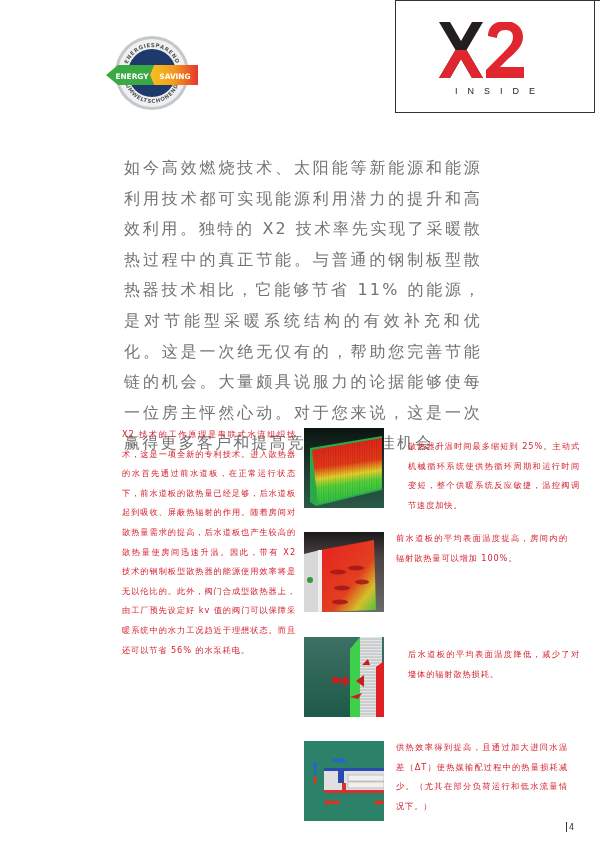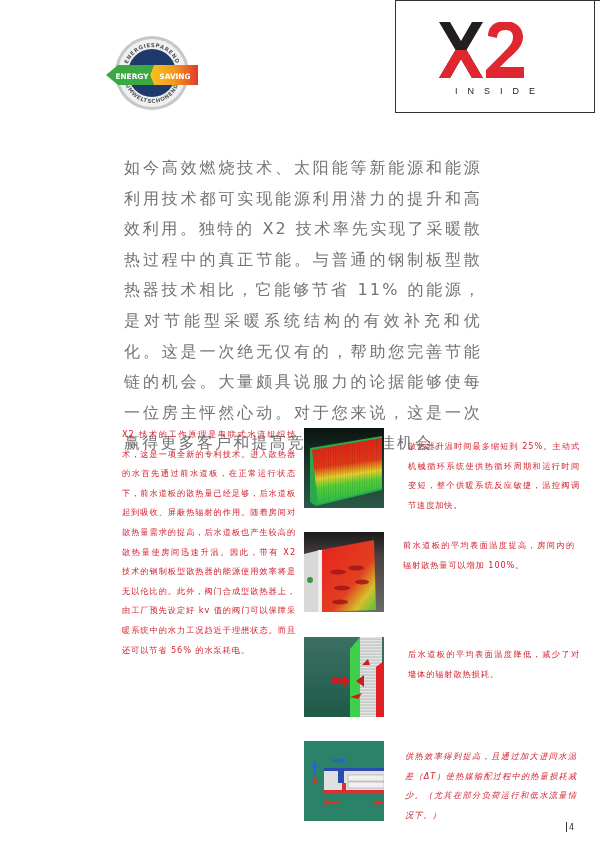--- a/index.html
+++ b/index.html
@@ -183,19 +183,19 @@
     <rect x="38" y="42" width="4" height="8" fill="#d83030"></rect>
     <polygon points="28,18 38,18 38,16 42,19.5 38,23 38,21 28,21" fill="#2a60d0"></polygon>
     <polygon points="8,26 11,20 14,26 12,26 12,34 10,34 10,26" fill="#2a60d0"></polygon>
     <rect x="9.5" y="36" width="3" height="6" fill="#e03020"></rect>
     <polygon points="36,60 24,60 24,58 20,61.5 24,65 24,63 36,63" fill="#e03020"></polygon>
     <polygon points="80,60 74,60 74,58 70,61.5 74,65 74,63 80,63" fill="#e03020"></polygon>
   </svg>
 </div>
 
 <p class="red cap cap1" style="margin:12px;">散热器升温时间最多缩短到 25%。主动式机械循环系统使供热循环周期和运行时间变短，整个供暖系统反应敏捷，温控阀调节速度加快。</p>
-<p class="red cap cap2" style="margin:7px;">前水道板的平均表面温度提高，房间内的辐射散热量可以增加 100%。</p>
+<p class="red cap cap2" style="margin:0;">前水道板的平均表面温度提高，房间内的辐射散热量可以增加 100%。</p>
 <p class="red cap cap3" style="margin:12px;">后水道板的平均表面温度降低，减少了对墙体的辐射散热损耗。</p>
-<p class="red cap cap4" style="margin:9px;font-style:italic;">供热效率得到提高，且通过加大进回水温差（ΔT）使热媒输配过程中的热量损耗减少。（尤其在部分负荷运行和低水流量情况下。）</p>
+<p class="red cap cap4" style="margin:0;">供热效率得到提高，且通过加大进回水温差（ΔT）使热媒输配过程中的热量损耗减少。（尤其在部分负荷运行和低水流量情况下。）</p>
 
 <div class="page-num">
   <span class="bar"></span><span>4</span>
 </div>
 
 </body></html>

